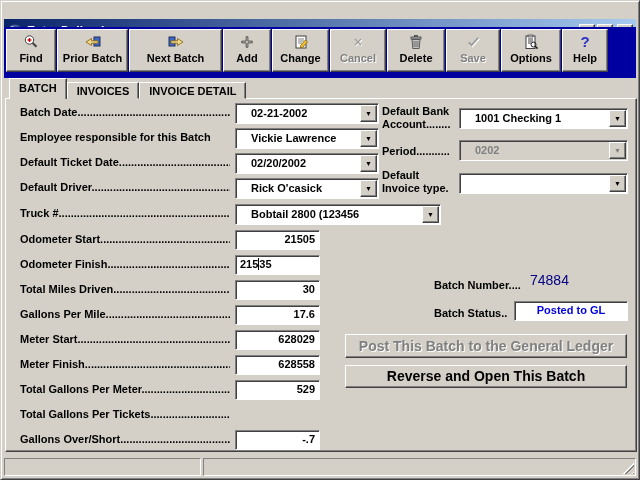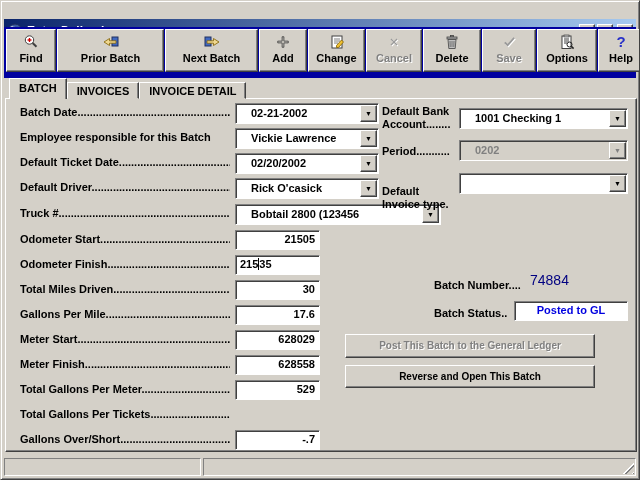--- a/index.html
+++ b/index.html
@@ -59,23 +59,23 @@
   .combo.disabled .carrow::after{color:#808080;}
   .entry{position:absolute;left:219px;top:0;width:85px;height:20px;
     border:1px solid;border-color:#808080 #ffffff #ffffff #808080;box-shadow:inset 1px 1px 0 #404040;
     background:#fff;font-size:11px;font-weight:bold;color:#000;line-height:17px;
     padding:0 4px;text-align:right;white-space:nowrap;overflow:hidden;}
   .entry.leftal{text-align:left;}
   .caret{display:inline-block;width:1px;height:12px;background:#000;vertical-align:-2px;}
   
   .rlbl{position:absolute;font-size:11px;font-weight:bold;color:#000;line-height:13px;
     overflow:hidden;white-space:nowrap;}
-  .bigbtn{position:absolute;left:339px;width:250px;background:#d4d0c8;
+  .bigbtn{position:absolute;left:339px;width:282px;background:#d4d0c8;
     border:1px solid;border-color:#ffffff #404040 #404040 #ffffff;box-shadow:inset -1px -1px 0 #808080;
-    font-size:10px;font-weight:bold;text-align:center;color:#000;}
+    font-size:14px;font-weight:bold;text-align:center;color:#000;}
   .bigbtn.disabled{color:#808080;text-shadow:1px 1px 0 #ffffff;}
   .batchnum{position:absolute;font-size:14px;color:#000080;font-weight:normal;}
   .statusfield{position:absolute;left:508px;top:202px;width:114px;height:20px;
     font-size:11px;font-weight:bold;color:#0000e0;line-height:17px;padding:0 3px;text-align:center;}
   
   .statusbar{position:absolute;left:3px;right:3px;bottom:3px;height:18px;display:flex;gap:2px;}
   .sbpanel{border:1px solid;border-color:#808080 #ffffff #ffffff #808080;height:18px;}
   .sb1{width:197px;}
   .sb2{flex:1;position:relative;}
   .grip{position:absolute;right:1px;bottom:1px;width:12px;height:12px;
@@ -112,21 +112,21 @@
       <span class="ic">
         <svg width="16" height="16" viewBox="0 0 16 16">
           <circle cx="6.5" cy="6" r="4.2" fill="#fff" stroke="#404040"></circle>
           <line x1="6.5" y1="4" x2="6.5" y2="8" stroke="#d00000" stroke-width="1.4"></line>
           <line x1="4.5" y1="6" x2="8.5" y2="6" stroke="#d00000" stroke-width="1.4"></line>
           <line x1="9.6" y1="9" x2="13.5" y2="12.8" stroke="#404040" stroke-width="2"></line>
         </svg>
         </span>
       <span class="lb">Find</span>
     </div>
-    <div class="tb-btn" style="width:107px">
+    <div class="tb-btn" style="width:71px">
       <span class="ic">
         <svg width="16" height="16" viewBox="0 0 16 16">
           <rect x="9" y="3" width="6" height="9" fill="#4068c0" stroke="#203060"></rect>
           <path d="M1 8 L6.5 4.5 V6.8 H13 V9.2 H6.5 V11.5 Z" fill="#f0d890" stroke="#806000" stroke-width="0.8"></path>
         </svg>
         </span>
       <span class="lb">Prior Batch</span>
     </div>
     <div class="tb-btn" style="width:93px">
       <span class="ic">
@@ -298,21 +298,21 @@
       <span class="cval">1001 Checking 1</span>
       <span class="carrow"></span>
     </div>
 
     <div class="rlbl" style="left:376px;top:46px;width:76px;">Period...........</div>
     <div class="combo disabled" style="left:453px;top:41px;width:169px;">
       <span class="cval">0202</span>
       <span class="carrow"></span>
     </div>
 
-    <div class="rlbl" style="left:376px;top:86px;width:78px;">
+    <div class="rlbl" style="left:376px;top:70px;width:78px;">
       <div>Default</div>
       <div>Invoice type.</div>
     </div>
     <div class="combo" style="left:453px;top:74px;width:169px;">
       <span class="cval"></span>
       <span class="carrow"></span>
     </div>
 
     <div class="rlbl" style="left:428px;top:180px;width:100px;">Batch Number....</div>
     <div class="batchnum" style="left:524px;top:173px;">74884</div>

